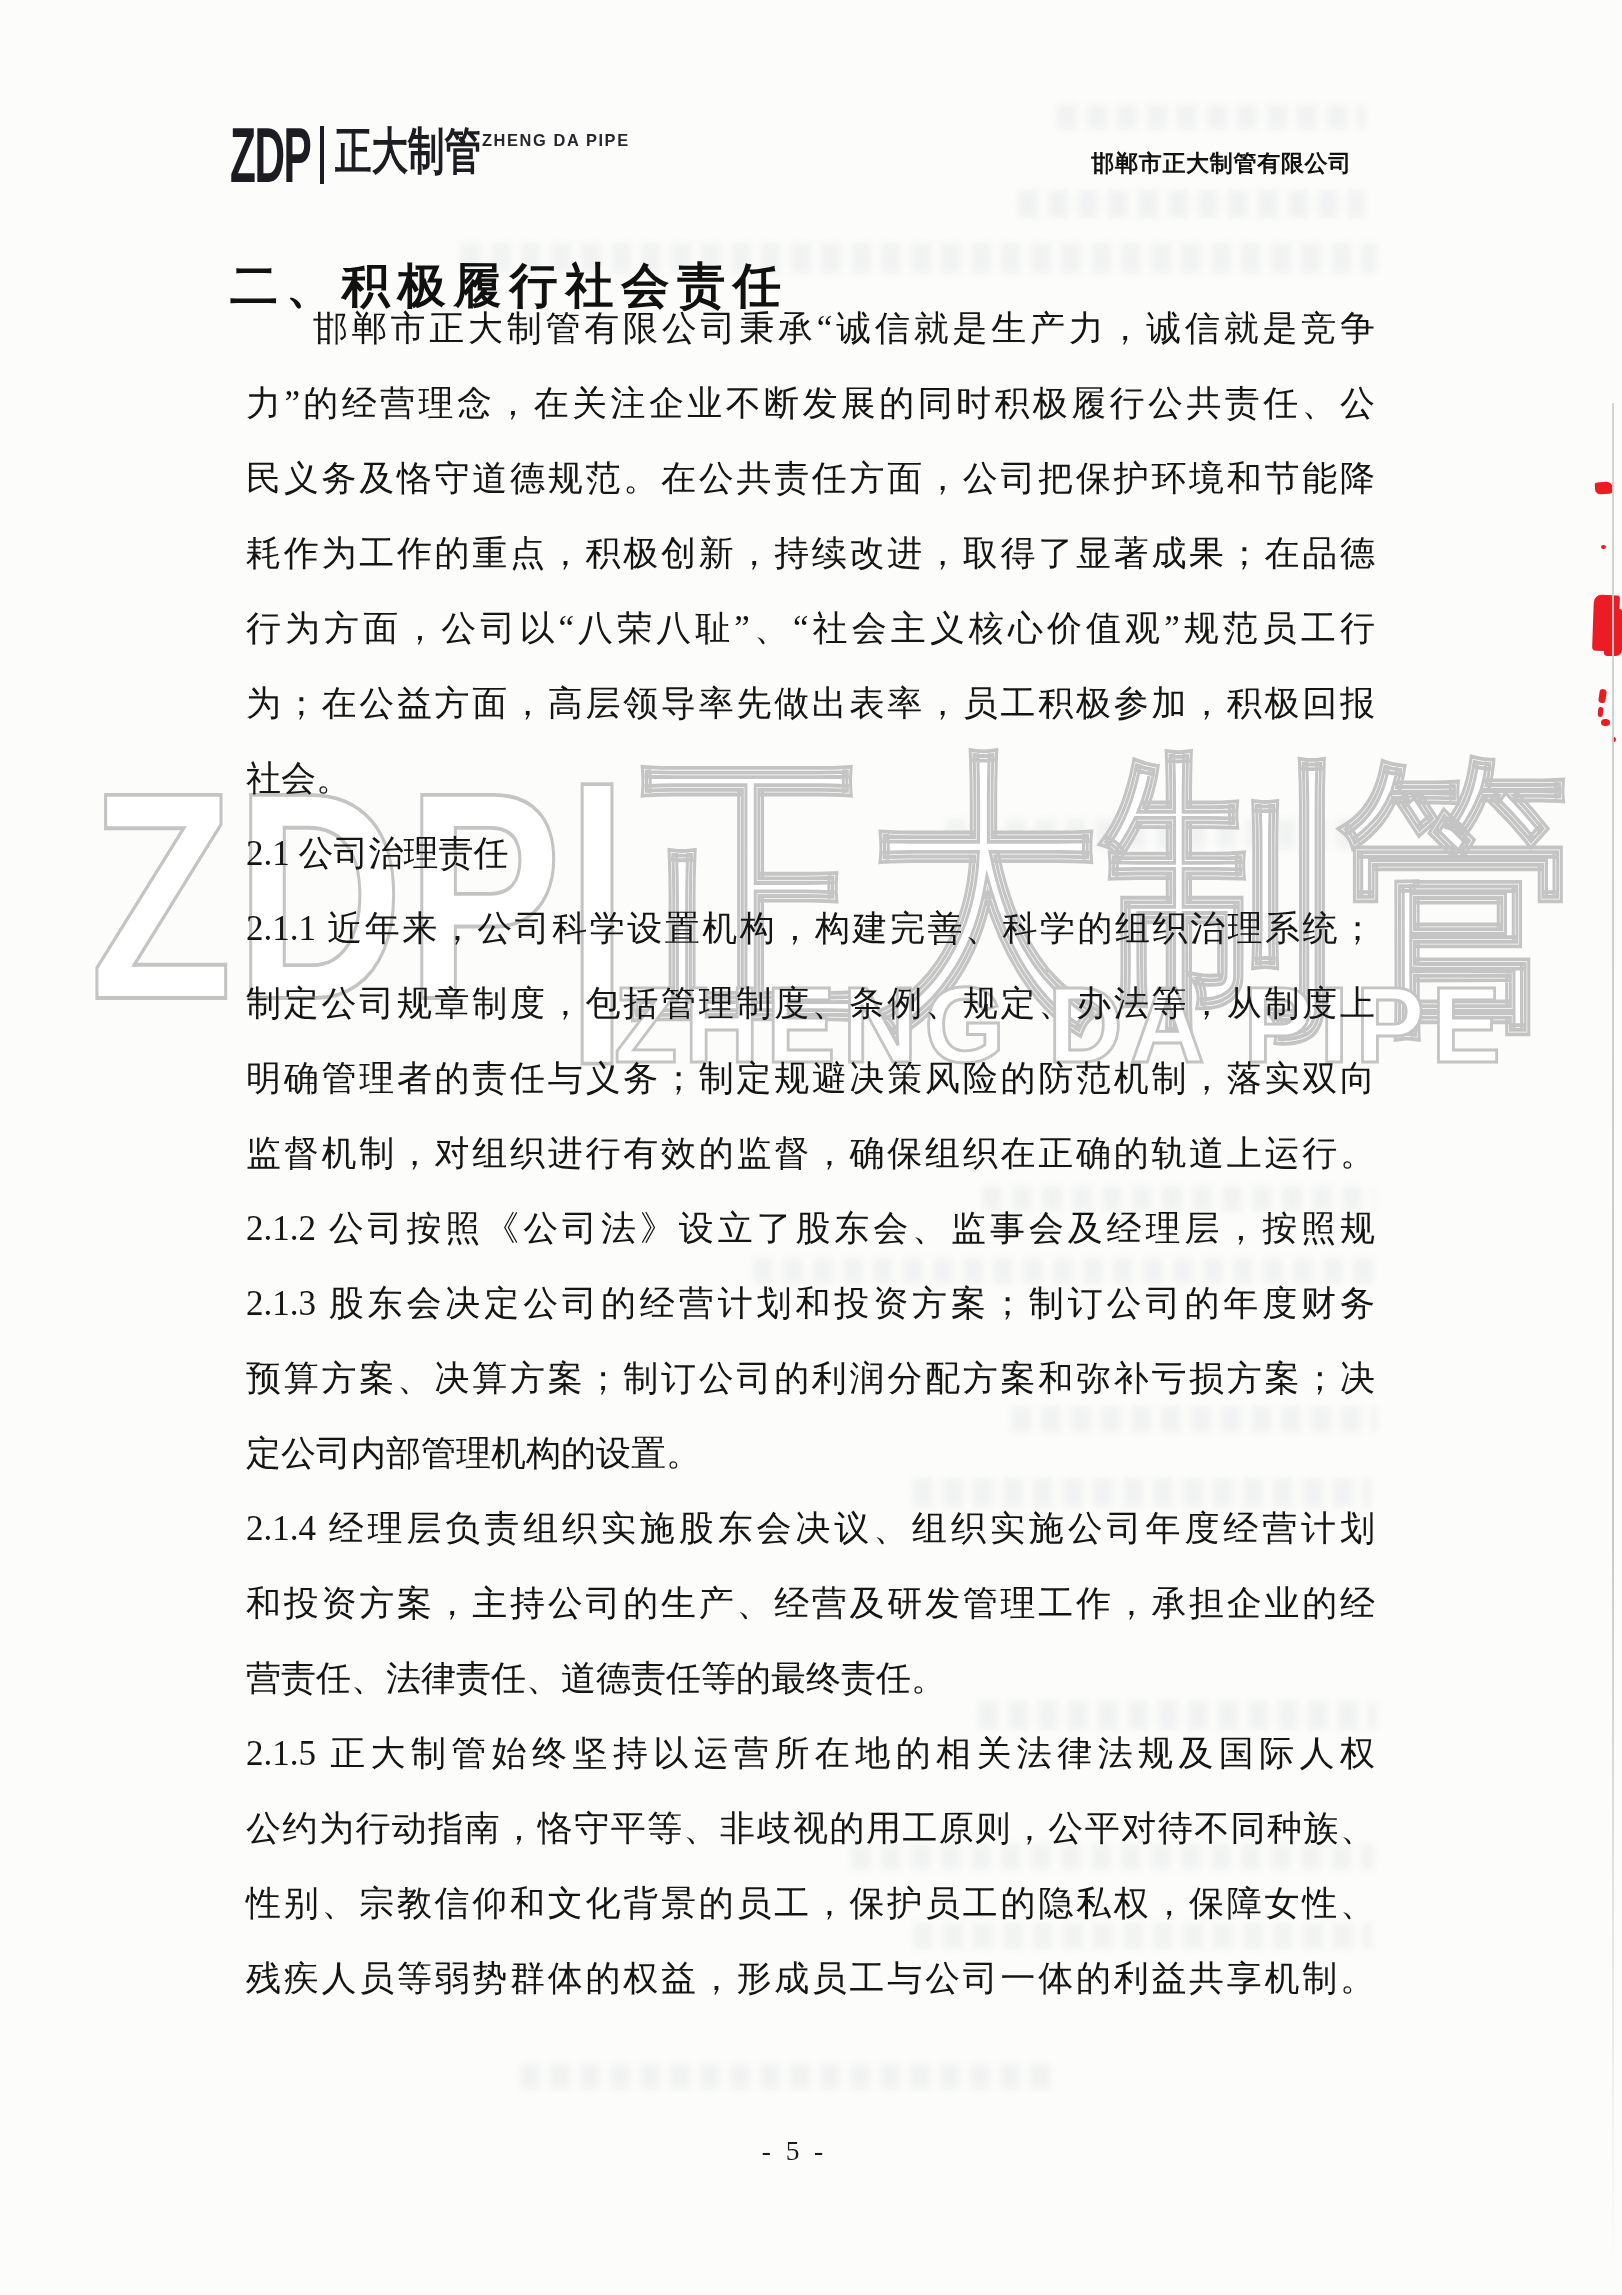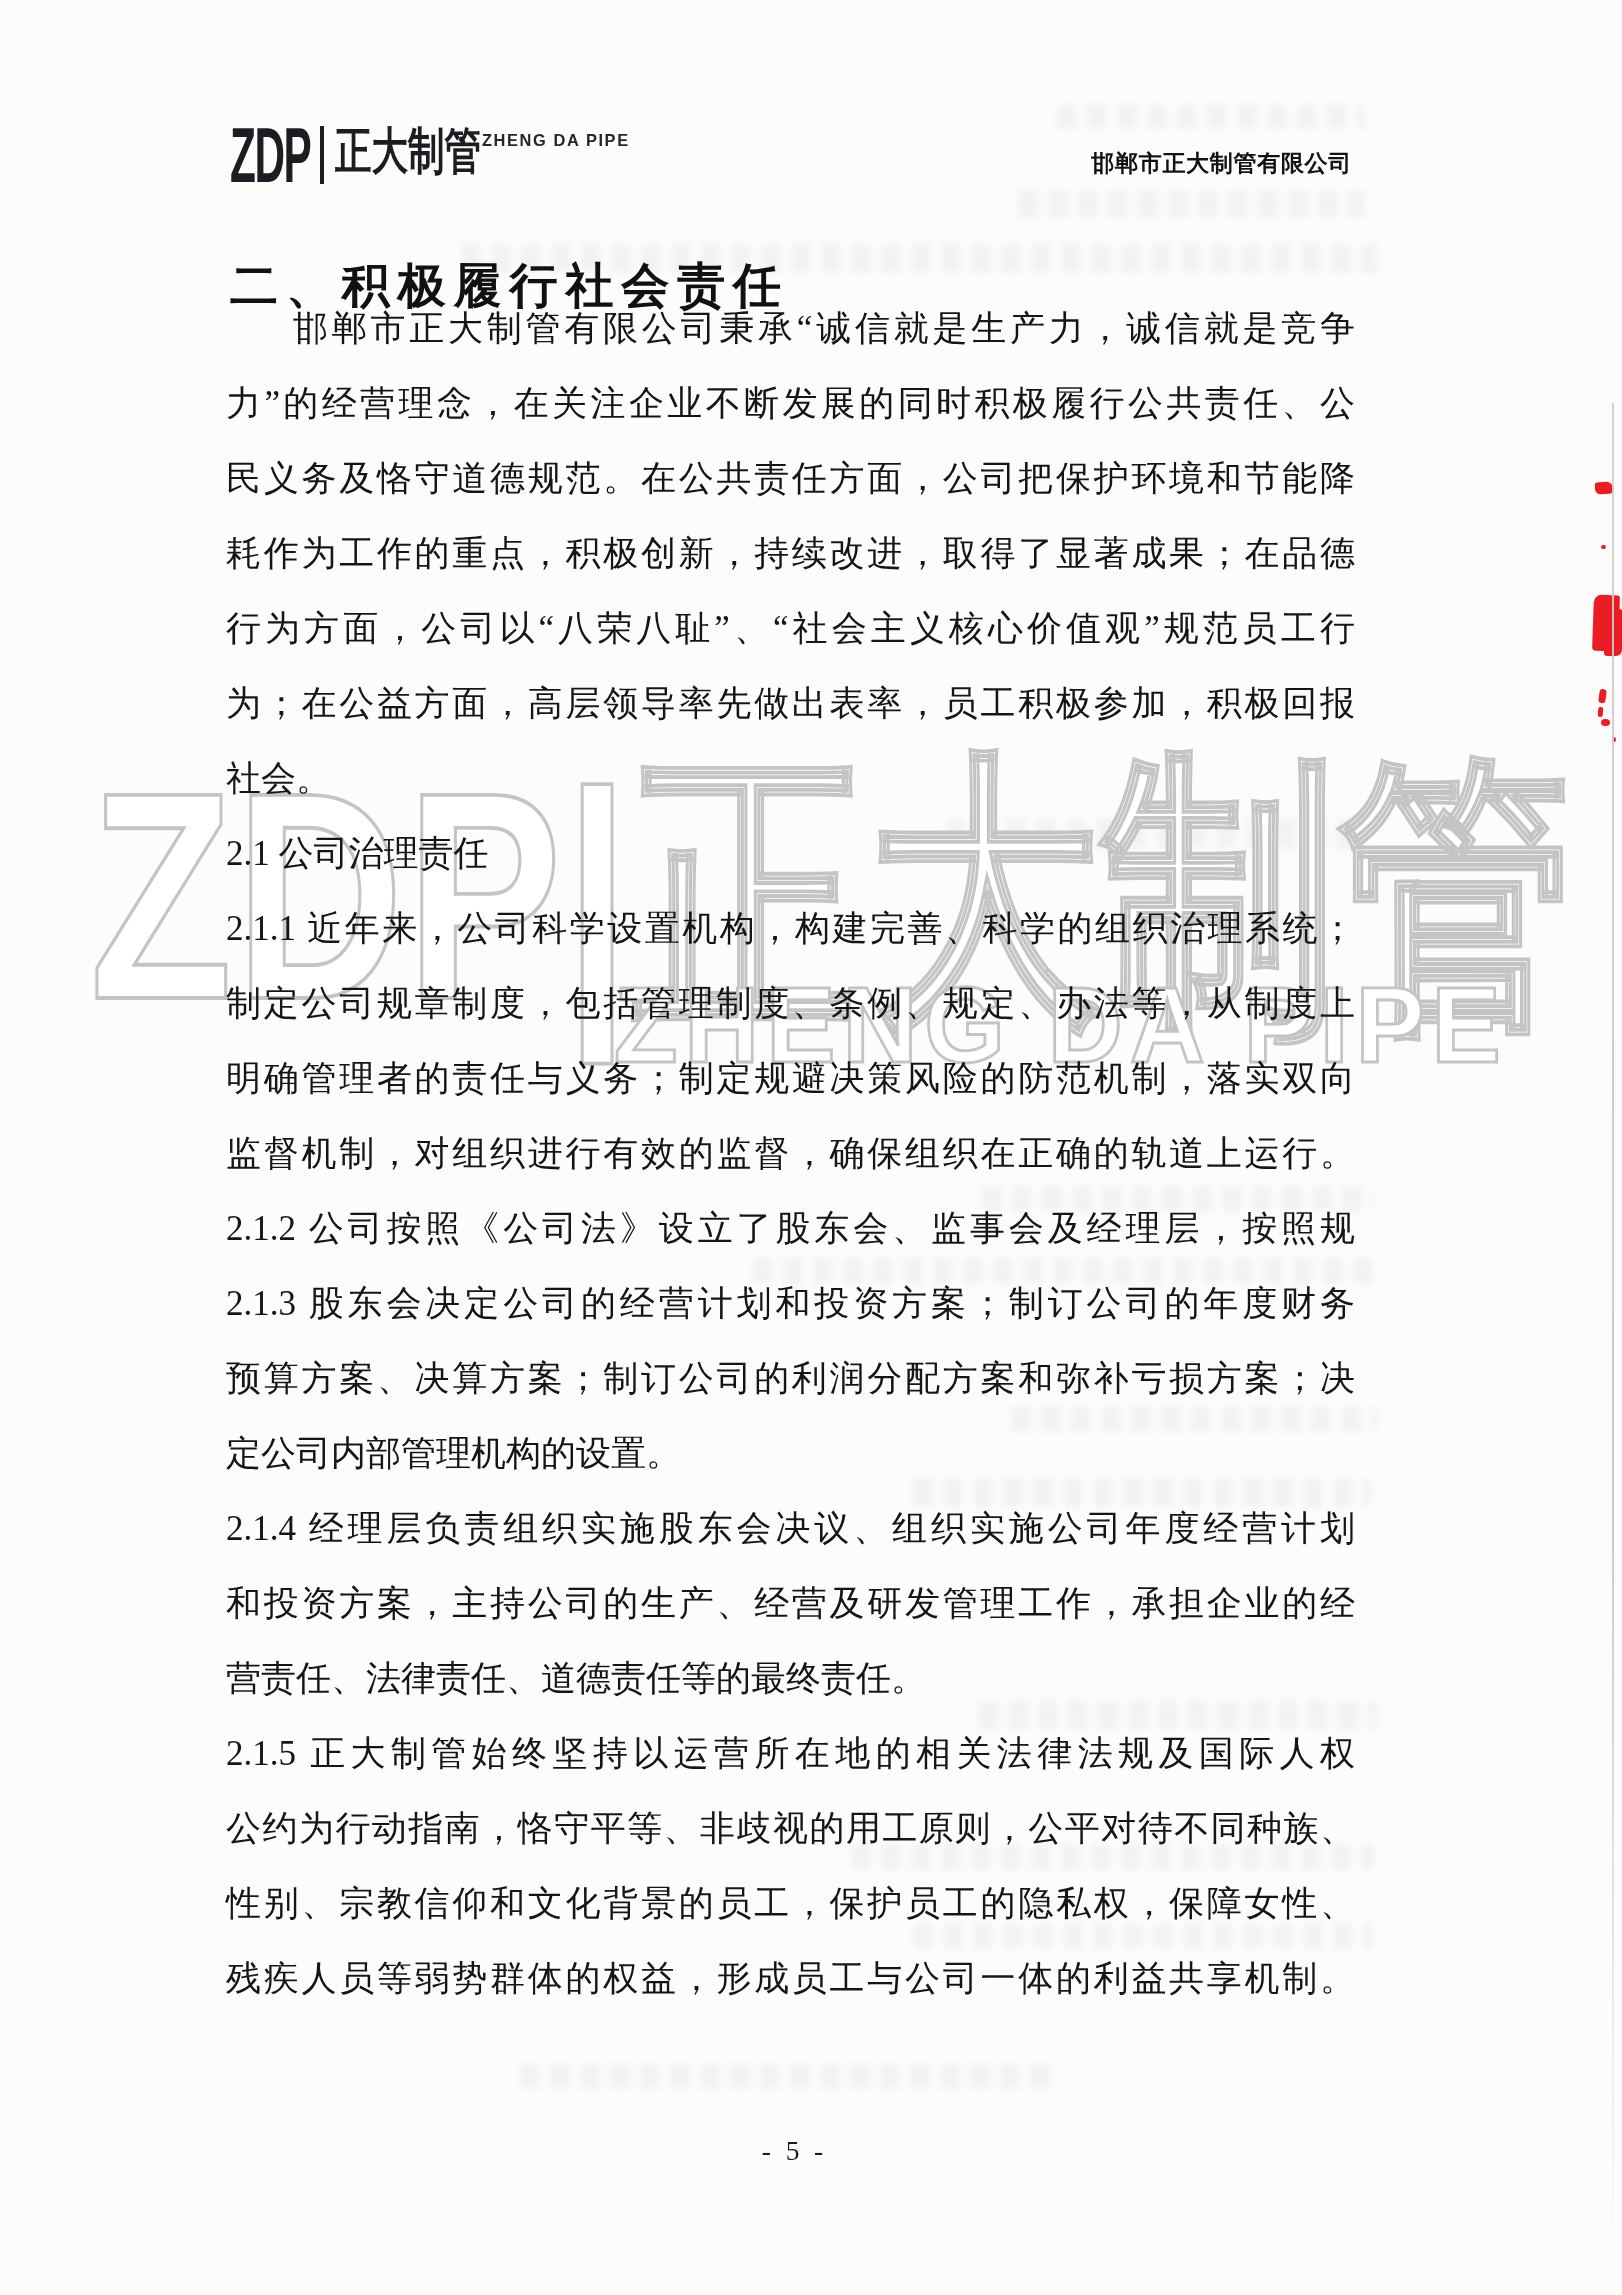--- a/index.html
+++ b/index.html
@@ -55,21 +55,21 @@
     transform:scale(1.06,1.1);transform-origin:left top;
   }
 
   
   .title{
     position:absolute;left:230px;top:230px;z-index:2;
     font-family:"Liberation Sans","DejaVu Sans",sans-serif;
     font-size:48px;font-weight:900;letter-spacing:7.9px;line-height:47px;color:#111;
     white-space:nowrap;
   }
-  .body-lines{position:absolute;left:226px;top:291px;width:1129px;z-index:2;}
+  .body-lines{position:absolute;left:246px;top:291px;width:1129px;z-index:2;}
   .line{
     height:75px;line-height:75px;font-size:35px;color:#151515;
     white-space:nowrap;overflow:visible;
   }
   .line.fill{white-space:normal;text-align:justify;text-align-last:justify;}
   .line.indent{text-indent:67px;}
 
   .page-number{
     position:absolute;left:230px;top:2135px;width:1129px;z-index:2;
     text-align:center;font-size:27.5px;letter-spacing:3.9px;color:#1a1a1a;

